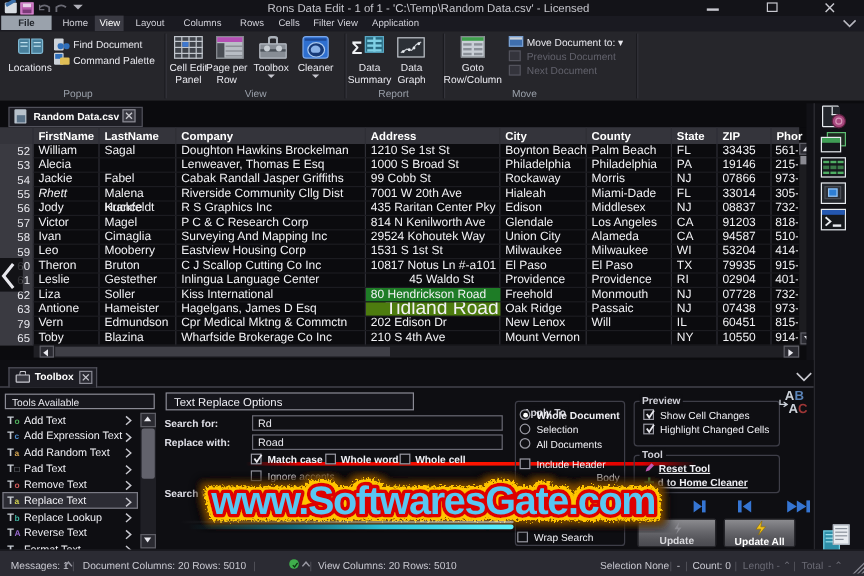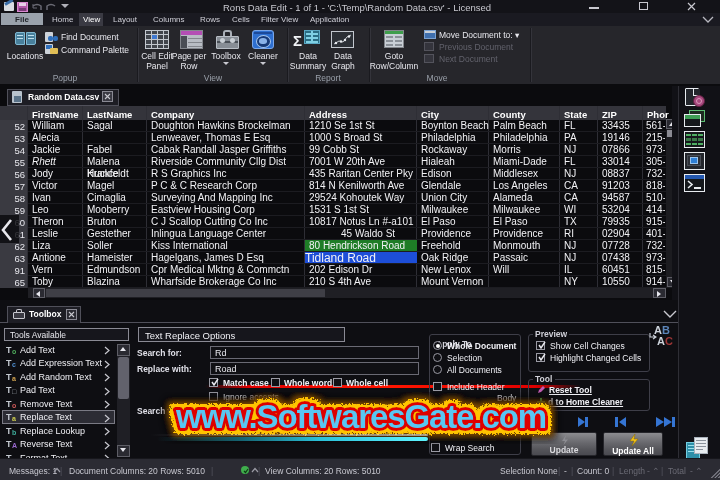--- a/index.html
+++ b/index.html
@@ -312,28 +312,28 @@
 <div class="abs" style="left:417px;top:240px;width:72px;height:11px;color:#f2f2f5;font-size:10px;line-height:12px;padding-left:4px;overflow:hidden;white-space:nowrap;">Freehold</div>
 <div class="abs" style="left:489px;top:240px;width:71px;height:11px;color:#f2f2f5;font-size:10px;line-height:12px;padding-left:4px;overflow:hidden;white-space:nowrap;">Monmouth</div>
 <div class="abs" style="left:560px;top:240px;width:38px;height:11px;color:#f2f2f5;font-size:10px;line-height:12px;padding-left:4px;overflow:hidden;white-space:nowrap;">NJ</div>
 <div class="abs" style="left:598px;top:240px;width:45px;height:11px;color:#f2f2f5;font-size:10px;line-height:12px;padding-left:4px;overflow:hidden;white-space:nowrap;">07728</div>
 <div class="abs" style="left:643px;top:240px;width:22px;height:11px;color:#f2f2f5;font-size:10px;line-height:12px;padding-left:3px;overflow:hidden;white-space:nowrap;">732-</div>
 <div class="abs" style="left:28px;top:263px;width:638px;height:1px;background:#1c1c21;"></div>
 <div class="abs" style="left:0;top:253px;width:25px;height:11px;color:#e8e8ee;font-size:9.5px;text-align:right;">63</div>
 <div class="abs" style="left:28px;top:252px;width:55px;height:11px;color:#f2f2f5;font-size:10px;line-height:12px;padding-left:4px;overflow:hidden;white-space:nowrap;">Antione</div>
 <div class="abs" style="left:83px;top:252px;width:64px;height:11px;color:#f2f2f5;font-size:10px;line-height:12px;padding-left:4px;overflow:hidden;white-space:nowrap;">Hameister</div>
 <div class="abs" style="left:147px;top:252px;width:158px;height:11px;color:#f2f2f5;font-size:10px;line-height:12px;padding-left:4px;overflow:hidden;white-space:nowrap;">Hagelgans, James D Esq</div>
-<div class="abs" style="left:305px;top:252px;width:112px;height:11px;background:#1d4ed8;color:#f2f2f5;font-size:12px;line-height:12px;padding-left:0;overflow:hidden;white-space:nowrap;">Tidland Road</div>
+<div class="abs" style="left:305px;top:252px;width:112px;height:11px;background:#4d7c0f;color:#f2f2f5;font-size:16px;line-height:12px;padding-left:16px;overflow:hidden;white-space:nowrap;">Tidland Road</div>
 <div class="abs" style="left:417px;top:252px;width:72px;height:11px;color:#f2f2f5;font-size:10px;line-height:12px;padding-left:4px;overflow:hidden;white-space:nowrap;">Oak Ridge</div>
 <div class="abs" style="left:489px;top:252px;width:71px;height:11px;color:#f2f2f5;font-size:10px;line-height:12px;padding-left:4px;overflow:hidden;white-space:nowrap;">Passaic</div>
 <div class="abs" style="left:560px;top:252px;width:38px;height:11px;color:#f2f2f5;font-size:10px;line-height:12px;padding-left:4px;overflow:hidden;white-space:nowrap;">NJ</div>
 <div class="abs" style="left:598px;top:252px;width:45px;height:11px;color:#f2f2f5;font-size:10px;line-height:12px;padding-left:4px;overflow:hidden;white-space:nowrap;">07438</div>
 <div class="abs" style="left:643px;top:252px;width:22px;height:11px;color:#f2f2f5;font-size:10px;line-height:12px;padding-left:3px;overflow:hidden;white-space:nowrap;">973-</div>
 <div class="abs" style="left:28px;top:275px;width:638px;height:1px;background:#1c1c21;"></div>
-<div class="abs" style="left:0;top:265px;width:25px;height:11px;color:#e8e8ee;font-size:9.5px;text-align:right;">91</div>
+<div class="abs" style="left:0;top:265px;width:25px;height:11px;color:#e8e8ee;font-size:9.5px;text-align:right;">79</div>
 <div class="abs" style="left:28px;top:264px;width:55px;height:11px;color:#f2f2f5;font-size:10px;line-height:12px;padding-left:4px;overflow:hidden;white-space:nowrap;">Vern</div>
 <div class="abs" style="left:83px;top:264px;width:64px;height:11px;color:#f2f2f5;font-size:10px;line-height:12px;padding-left:4px;overflow:hidden;white-space:nowrap;">Edmundson</div>
 <div class="abs" style="left:147px;top:264px;width:158px;height:11px;color:#f2f2f5;font-size:10px;line-height:12px;padding-left:4px;overflow:hidden;white-space:nowrap;">Cpr Medical Mktng &amp; Commctn</div>
 <div class="abs" style="left:305px;top:264px;width:112px;height:11px;color:#f2f2f5;font-size:10px;line-height:12px;padding-left:4px;overflow:hidden;white-space:nowrap;">202 Edison Dr</div>
 <div class="abs" style="left:417px;top:264px;width:72px;height:11px;color:#f2f2f5;font-size:10px;line-height:12px;padding-left:4px;overflow:hidden;white-space:nowrap;">New Lenox</div>
 <div class="abs" style="left:489px;top:264px;width:71px;height:11px;color:#f2f2f5;font-size:10px;line-height:12px;padding-left:4px;overflow:hidden;white-space:nowrap;">Will</div>
 <div class="abs" style="left:560px;top:264px;width:38px;height:11px;color:#f2f2f5;font-size:10px;line-height:12px;padding-left:4px;overflow:hidden;white-space:nowrap;">IL</div>
 <div class="abs" style="left:598px;top:264px;width:45px;height:11px;color:#f2f2f5;font-size:10px;line-height:12px;padding-left:4px;overflow:hidden;white-space:nowrap;">60451</div>
 <div class="abs" style="left:643px;top:264px;width:22px;height:11px;color:#f2f2f5;font-size:10px;line-height:12px;padding-left:3px;overflow:hidden;white-space:nowrap;">815-</div>
 <div class="abs" style="left:28px;top:287px;width:638px;height:1px;background:#1c1c21;"></div>

